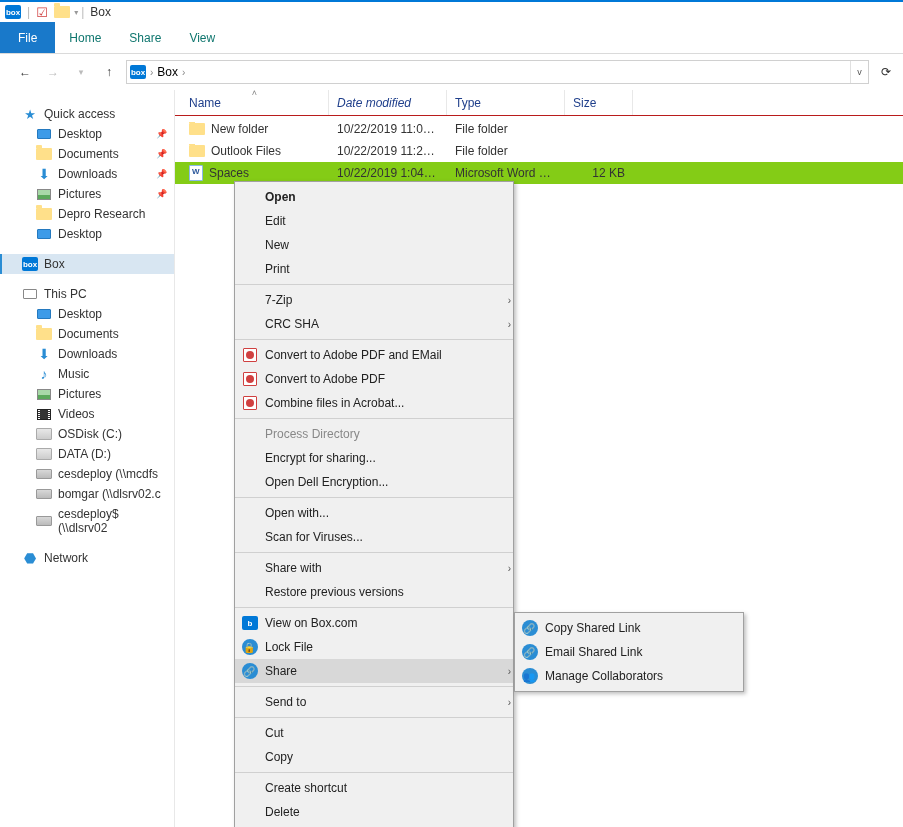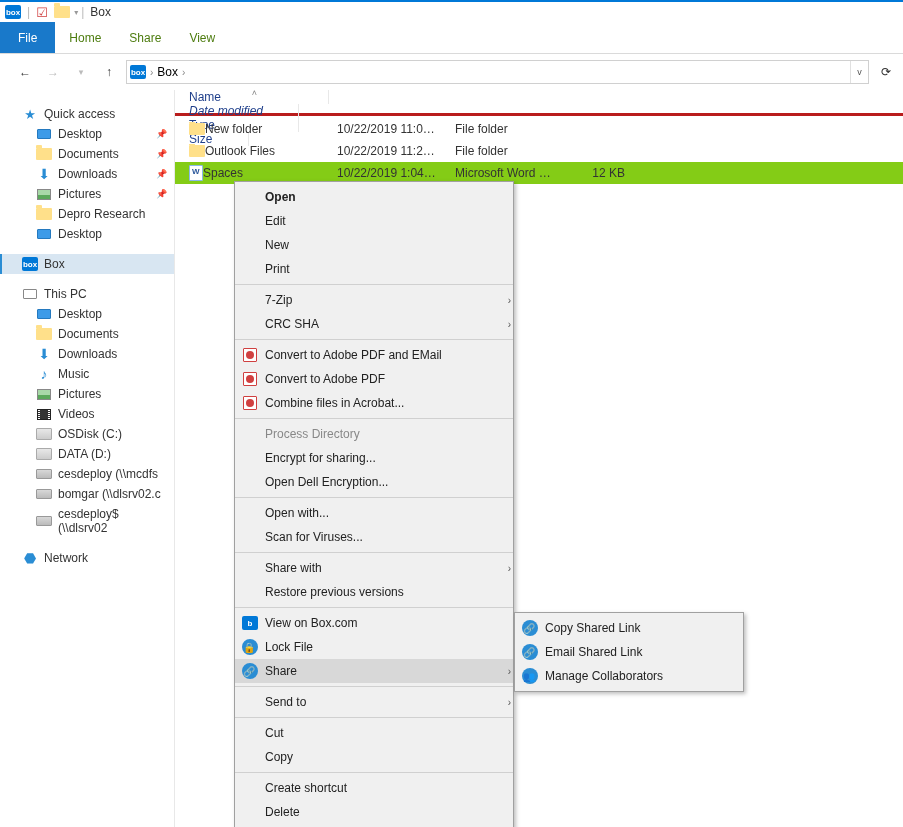--- a/index.html
+++ b/index.html
@@ -7,21 +7,21 @@
     .titlebar { height: 22px; background: #fff; border-top: 2px solid #0078d7; display: flex; align-items: center; padding-left: 4px; }
     .titlebar .ticon { width: 18px; height: 18px; display: flex; align-items: center; justify-content: center; margin-right: 2px; }
     .titlebar .sep { color: #bbb; margin: 0 3px; }
     .box-logo { width: 16px; height: 14px; background: #0078d7; border-radius: 2px; display: flex; align-items: center; justify-content: center; color: #fff; font-size: 8px; font-weight: bold; }
     .check-ic { color: #d04040; font-size: 13px; }
     .folder-ic { width: 16px; height: 12px; background: #ffe08a; border-radius: 1px; position: relative; }
     .folder-ic::before { content: ""; position: absolute; top: -3px; left: 0; width: 6px; height: 3px; background: #ffe08a; border-radius: 1px 1px 0 0; }
     .dd { color: #999; font-size: 8px; margin-left: 1px; }
     .titlebar .tt { font-size: 12px; color: #333; margin-left: 3px; }
     .ribbon { height: 32px; background: #fff; border-bottom: 1px solid #dadada; display: flex; align-items: stretch; }
-    .ribbon .tab { padding: 0 14px; display: flex; align-items: center; font-size: 12px; color: #4d7c0f; cursor: default; }
+    .ribbon .tab { padding: 0 14px; display: flex; align-items: center; font-size: 12px; color: #0f766e; cursor: default; }
     .ribbon .tab.file { background: #1979ca; color: #fff; padding: 0 18px; }
     .addrbar { height: 36px; display: flex; align-items: center; padding: 0 6px 0 14px; gap: 6px; }
     .navbtn { width: 22px; height: 22px; display: flex; align-items: center; justify-content: center; color: #333; }
     .navbtn.dis { color: #bbb; }
     .crumb { flex: 1; height: 24px; border: 1px solid #d0d0d0; display: flex; align-items: center; padding-left: 3px; gap: 4px; }
     .crumb .chev { color: #888; font-size: 10px; }
     .crumb-dd { width: 18px; height: 22px; border-left: 1px solid #e0e0e0; display: flex; align-items: center; justify-content: center; color: #555; font-size: 9px; }
     .refresh { width: 22px; height: 22px; display: flex; align-items: center; justify-content: center; color: #333; }
     .body { display: flex; height: calc(100% - 90px); }
     .nav { width: 175px; border-right: 1px solid #e8e8e8; padding-top: 14px; }
@@ -31,32 +31,32 @@
     .nav-item.active::before { content: ""; position: absolute; left: 0; top: 0; bottom: 0; width: 2px; background: #2a8dd4; }
     .nav-group { margin-bottom: 10px; }
     .pin { margin-left: auto; color: #888; font-size: 9px; }
     .nic { width: 16px; height: 14px; display: flex; align-items: center; justify-content: center; font-size: 13px; }
     .star { color: #2a8dd4; }
     .disk-ic { width: 16px; height: 12px; background: linear-gradient(#e8e8e8, #ccc); border: 1px solid #aaa; border-radius: 1px; }
     .net-ic { width: 16px; height: 10px; background: linear-gradient(#d8d8d8, #bbb); border: 1px solid #999; border-radius: 1px; }
     .monitor-ic { width: 14px; height: 10px; background: #3d9be8; border: 1px solid #2479bf; border-radius: 1px; position: relative; }
     .pc-ic { width: 14px; height: 10px; background: #fff; border: 1px solid #888; border-radius: 1px; position: relative; }
     .content { flex: 1; position: relative; }
-    .cols { display: flex; height: 26px; border-bottom: 3px solid #b91c1c; padding-left: 6px; flex-direction: column; }
+    .cols { display: flex; height: 26px; border-bottom: 1px solid #b91c1c; align-items: center; padding-left: 6px; }
     .col { color: #1f3f8b; font-size: 12px; border-right: 1px solid #e8e8e8; padding: 0 8px; display: flex; align-items: center; height: 100%; }
     .col.name { width: 148px; position: relative; }
     .col.date { width: 118px; font-style: italic; }
     .col.type { width: 118px; }
     .col.size { width: 68px; }
     .sort-arrow { position: absolute; left: 50%; top: -2px; transform: translateX(-50%); color: #888; font-size: 9px; }
     .rows { padding-top: 2px; }
     .row { display: flex; align-items: center; height: 22px; padding-left: 6px; }
     .row.sel { background: #84cc16; }
     .cell { padding: 0 8px; color: #333; white-space: nowrap; overflow: hidden; text-overflow: ellipsis; }
-    .cell.name { width: 148px; display: flex; align-items: center; }
+    .cell.name { width: 148px; display: flex; align-items: center; gap: 6px; }
     .cell.date { width: 118px; }
     .cell.type { width: 118px; }
     .cell.size { width: 68px; text-align: right; }
     .doc-ic { width: 14px; height: 16px; background: #fff; border: 1px solid #8bb8e8; border-radius: 1px; position: relative; }
     .doc-ic::after { content: "W"; position: absolute; left: 2px; top: 1px; font-size: 8px; color: #2b579a; font-weight: bold; }
     .ctx { position: absolute; background: #f0f0f0; border: 1px solid #a0a0a0; box-shadow: 2px 2px 4px rgba(0,0,0,0.25); }
     .ctx-main { left: 234px; top: 181px; width: 280px; }
     .ctx-sub { left: 514px; top: 612px; width: 230px; }
     .ctx .mgroup { padding: 3px 0; border-bottom: 1px solid #d0d0d0; }
     .ctx .mgroup:last-child { border-bottom: none; }

